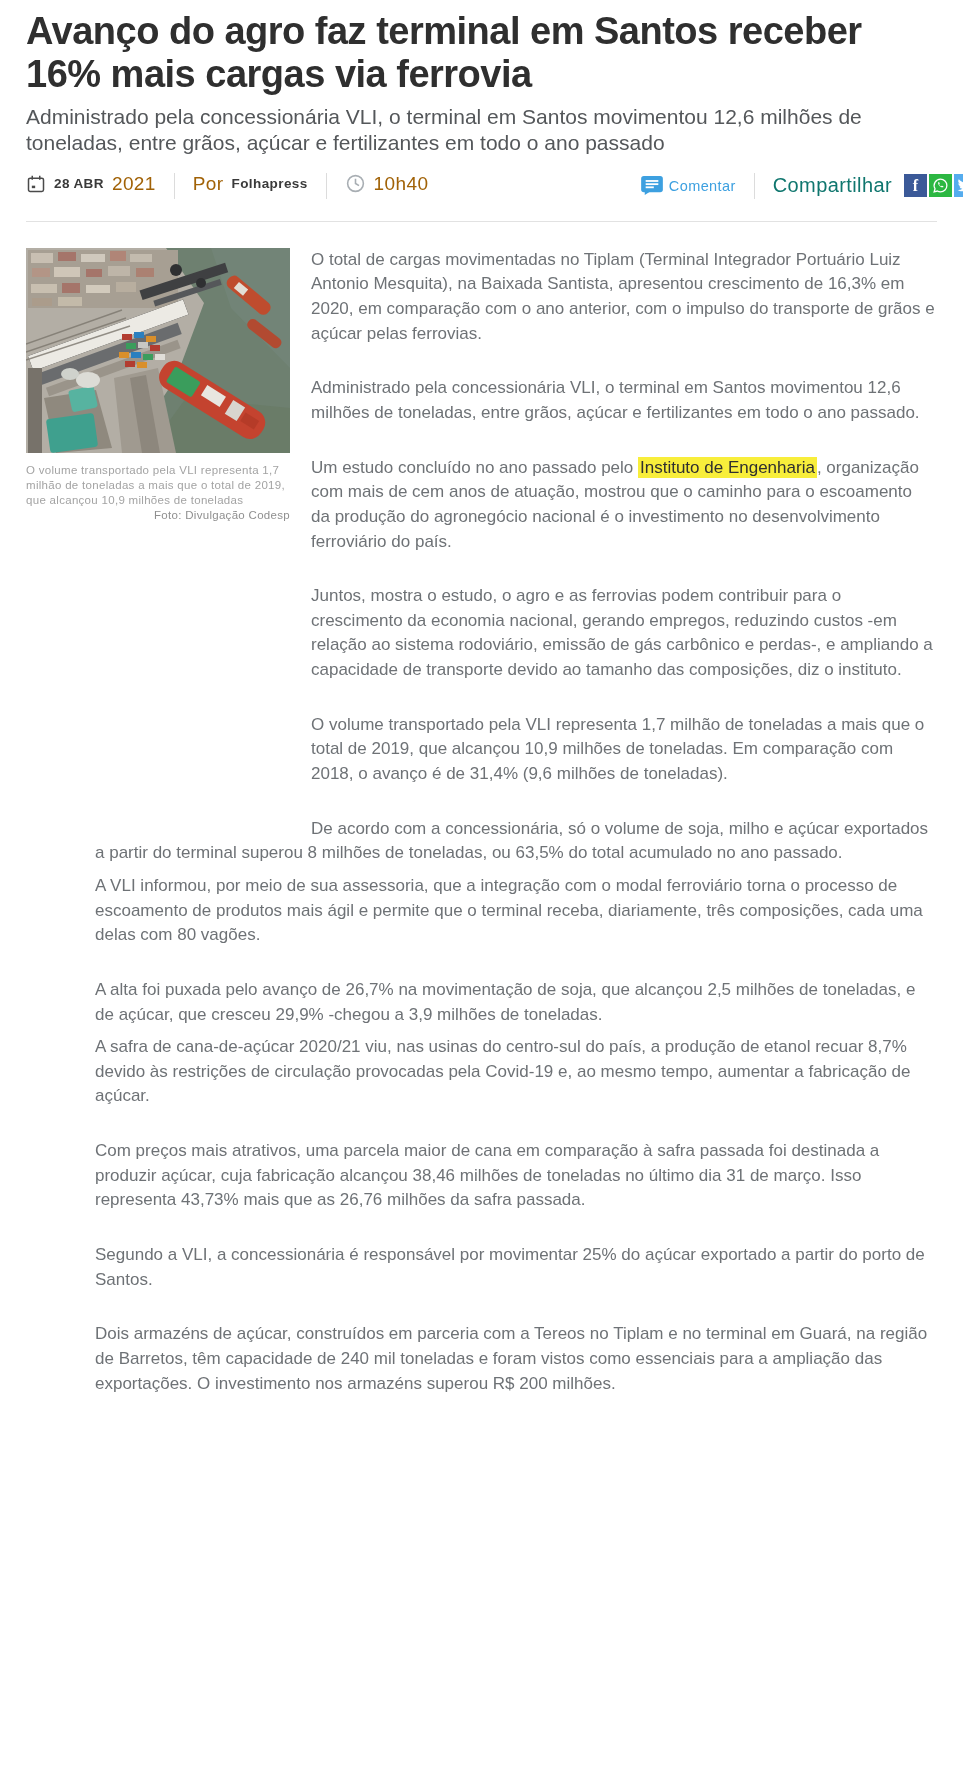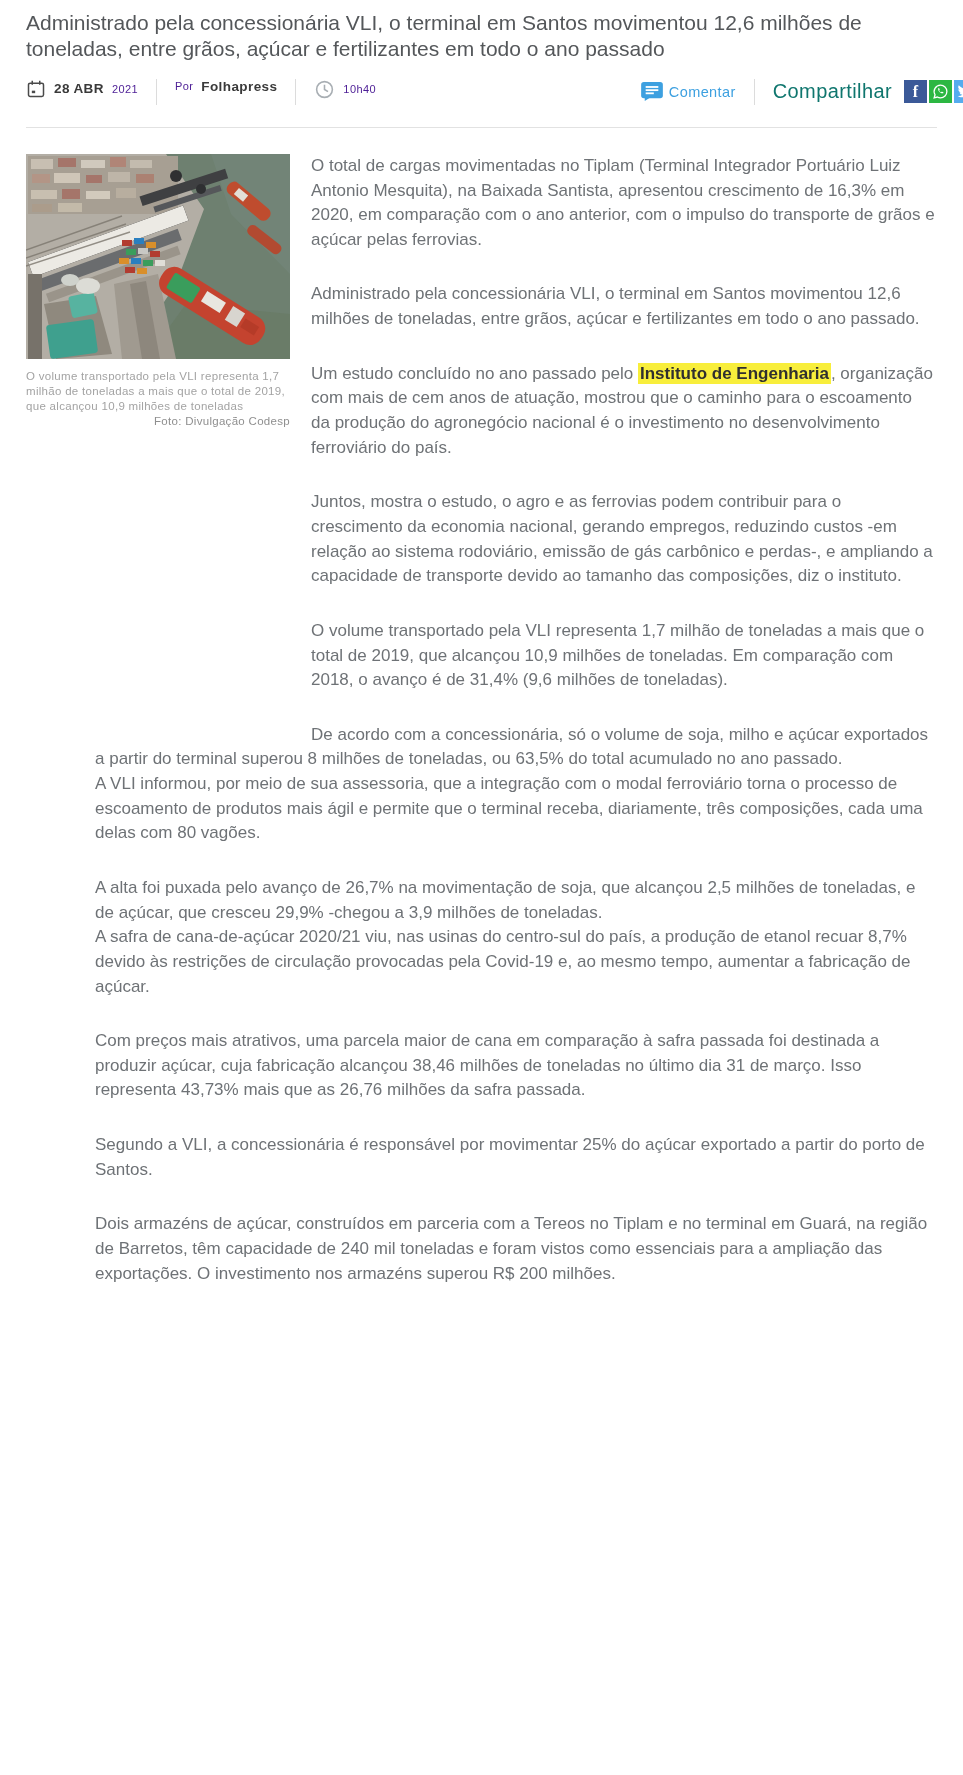--- a/index.html
+++ b/index.html
@@ -27,21 +27,21 @@
   .meta-row {
     margin: 16px 0 0 26px;
     display: flex; align-items: center;
     width: calc(963px - 26px);
   }
   .meta-left { display: flex; align-items: flex-start; }
   .meta-right { display: flex; align-items: center; margin-left: auto; margin-right: -14px; flex-shrink: 0; }
   .meta-item { display: flex; align-items: center; gap: 8px; }
   .meta-sep { width: 1px; height: 26px; background: #dcdcdc; margin: 0 18px; }
   .meta-date-strong, .meta-author { font-size: 13.5px; font-weight: 700; color: #3a3a3a; letter-spacing: .4px; }
-  .meta-muted { font-size: 11px; color: #4c1d95; letter-spacing: .4px; }
+  .meta-muted { font-size: 19px; color: #a16207; letter-spacing: .4px; }
   .comment-btn { display: flex; align-items: center; gap: 6px; cursor: pointer; background: none; border: none; }
   .comment-label { font-size: 14.5px; color: #3da0e0; letter-spacing: .4px; }
   .share-label { font-size: 20px; color: #0f766e; letter-spacing: .4px; margin-right: 12px; }
   .social-row { display: flex; gap: 2px; }
   .social-tile {
     width: 23px; height: 23px; display: flex; align-items: center; justify-content: center;
     border: none; cursor: pointer; padding: 0;
   }
   .tile-fb { background: #3b5998; }
   .tile-wa { background: #2cb742; }
@@ -64,34 +64,35 @@
   .photo-figure svg.photo { display: block; width: 264px; height: 205px; }
   .figure-caption {
     margin-top: 10px;
     font-size: 11.5px; line-height: 1.32; color: #a3a3a3; letter-spacing: .3px;
   }
   .figure-credit {
     font-size: 11.5px; line-height: 1.32; color: #8f8f8f; letter-spacing: .3px; text-align: right;
   }
   .para { margin-top: 30px; white-space: pre-line; }
   .para.first { margin-top: 2px; }
-  .para.no-gap { margin-top: 0; }
+  .para.no-gap { margin-top: 8px; }
   .hl {
-    background: #f8ee3b; color: #2f2f2f; font-weight: 700;
+    background: #f8ee3b; color: #2f2f2f; font-weight: 400;
     padding: 1px 2px;
   }
 
   .icon-svg { display: block; }
 </style>
 </head>
 <body>
 
 <div class="page">
 
   <header class="header">
+    <h1 class="headline">Avanço do agro faz terminal em Santos receber 16% mais cargas via ferrovia</h1>
     <h2 class="subtitle">Administrado pela concessionária VLI, o terminal em Santos movimentou 12,6 milhões de toneladas, entre grãos, açúcar e fertilizantes em todo o ano passado</h2>
   </header>
 
   <div class="meta-row">
     <div class="meta-left">
       <div class="meta-item">
         <span>
           <svg class="icon-svg" width="20" height="20" viewBox="0 0 24 24" fill="none" stroke="#4a4a4a" stroke-width="1.8">
             <rect x="3" y="5" width="18" height="16" rx="2"></rect>
             <line x1="7.5" y1="2" x2="7.5" y2="7"></line>

